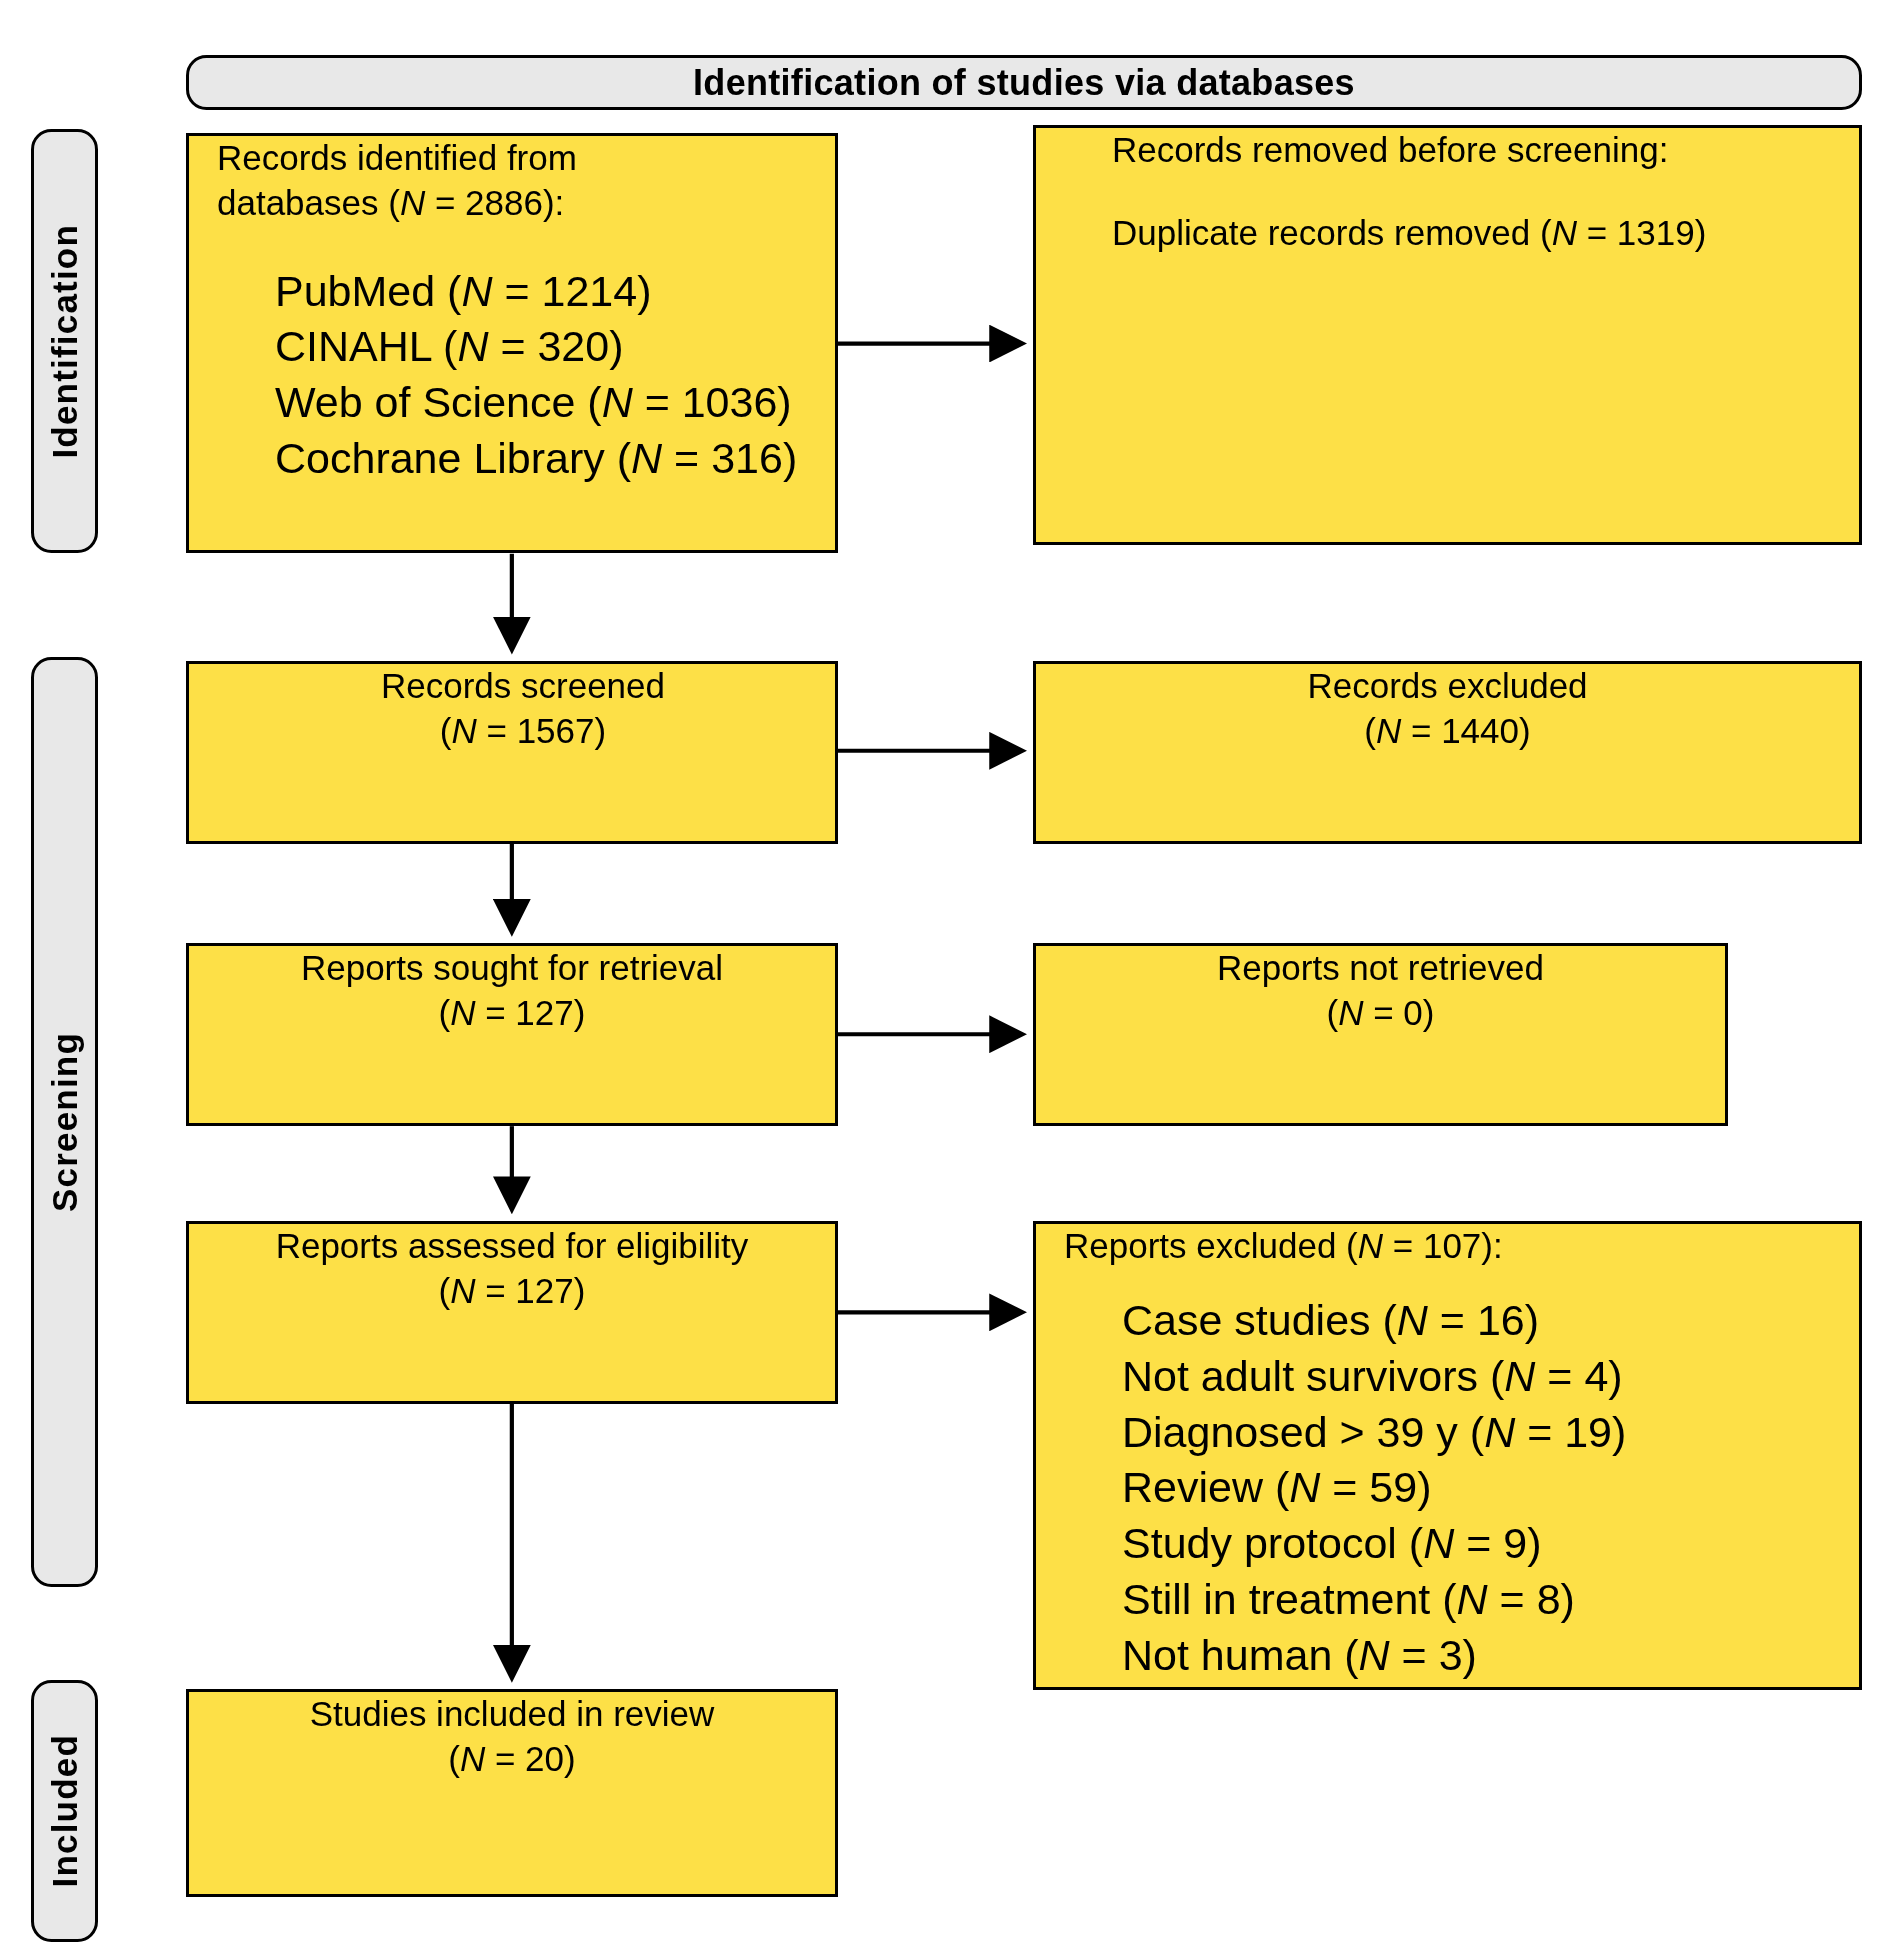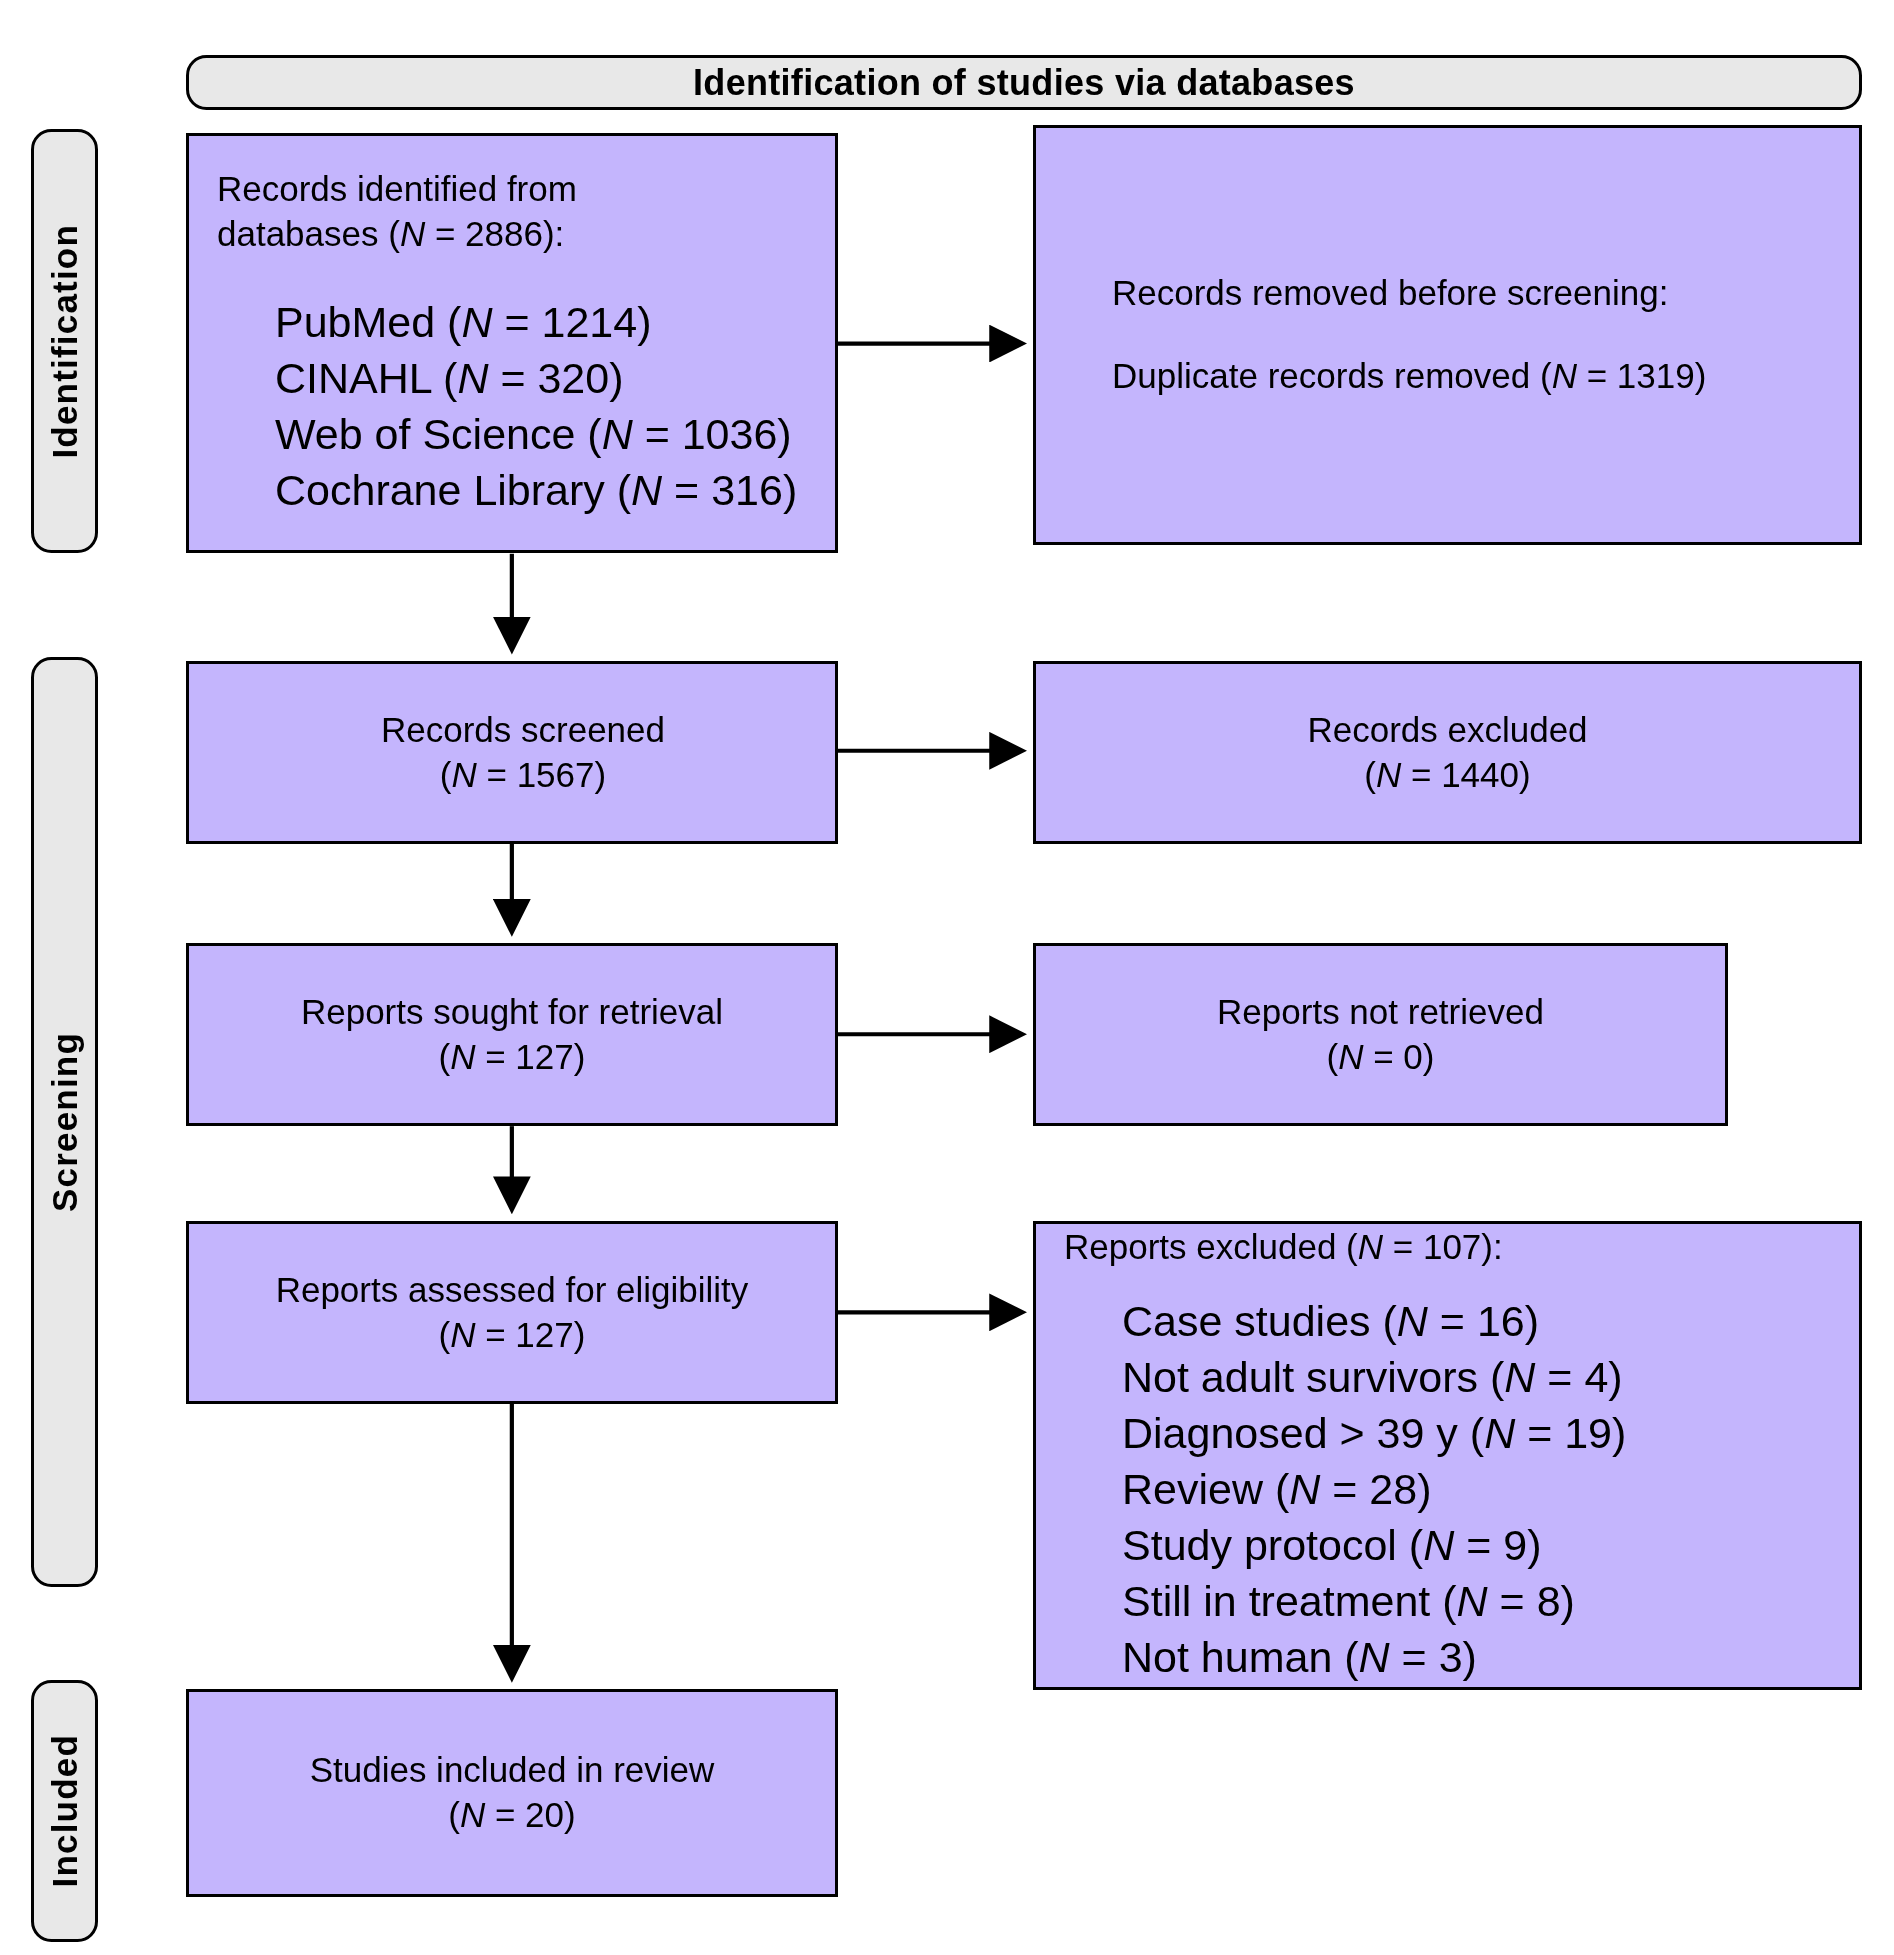--- a/index.html
+++ b/index.html
@@ -12,22 +12,22 @@
   }
   .band-title{
     font-weight:bold;font-size:36px;letter-spacing:0.3px;white-space:nowrap;
   }
   .side-band .band-title{
     writing-mode:vertical-rl;transform:rotate(180deg);
     font-weight:bold;font-size:35px;letter-spacing:1.2px;
   }
 
   .pbox{
-    position:absolute;background:#c4b5fd;border:3px solid #000;box-sizing:border-box;
-    display:flex;flex-direction:column;justify-content:center;
+    position:absolute;background:#fde047;border:3px solid #000;box-sizing:border-box;
+    display:flex;flex-direction:column;
   }
   .pbox.center{align-items:center;text-align:center;}
   .pbox.left{align-items:flex-start;text-align:left;}
   .pbox .pad{padding:0 28px;width:100%;box-sizing:border-box;}
   .pbox.center .pad{padding:0 18px;}
 
   .line{font-size:35px;line-height:1.28;white-space:nowrap;}
   .sub{font-size:43px;line-height:1.30;white-space:nowrap;padding-left:58px;}
   .gap{height:38px;}
   .gap-sm{height:24px;}
@@ -111,21 +111,21 @@
     </div>
   </div>
 
   <div class="pbox left" style="left:1033px;top:1221px;width:829px;height:469px;">
     <div class="pad">
       <div class="line"><span>Reports excluded (</span><em>N</em><span> = 107):</span></div>
       <div class="gap-sm"></div>
       <div class="sub"><span>Case studies (</span><em>N</em><span> = 16)</span></div>
       <div class="sub"><span>Not adult survivors (</span><em>N</em><span> = 4)</span></div>
       <div class="sub"><span>Diagnosed &gt; 39 y (</span><em>N</em><span> = 19)</span></div>
-      <div class="sub"><span>Review (</span><em>N</em><span> = 28)</span></div>
+      <div class="sub"><span>Review (</span><em>N</em><span> = 59)</span></div>
       <div class="sub"><span>Study protocol (</span><em>N</em><span> = 9)</span></div>
       <div class="sub"><span>Still in treatment (</span><em>N</em><span> = 8)</span></div>
       <div class="sub"><span>Not human (</span><em>N</em><span> = 3)</span></div>
     </div>
   </div>
 
   <div class="pbox center" style="left:186px;top:1689px;width:652px;height:208px;">
     <div class="pad">
       <div class="line">Studies included in review</div>
       <div class="line"><span>(</span><em>N</em><span> = 20)</span></div>

